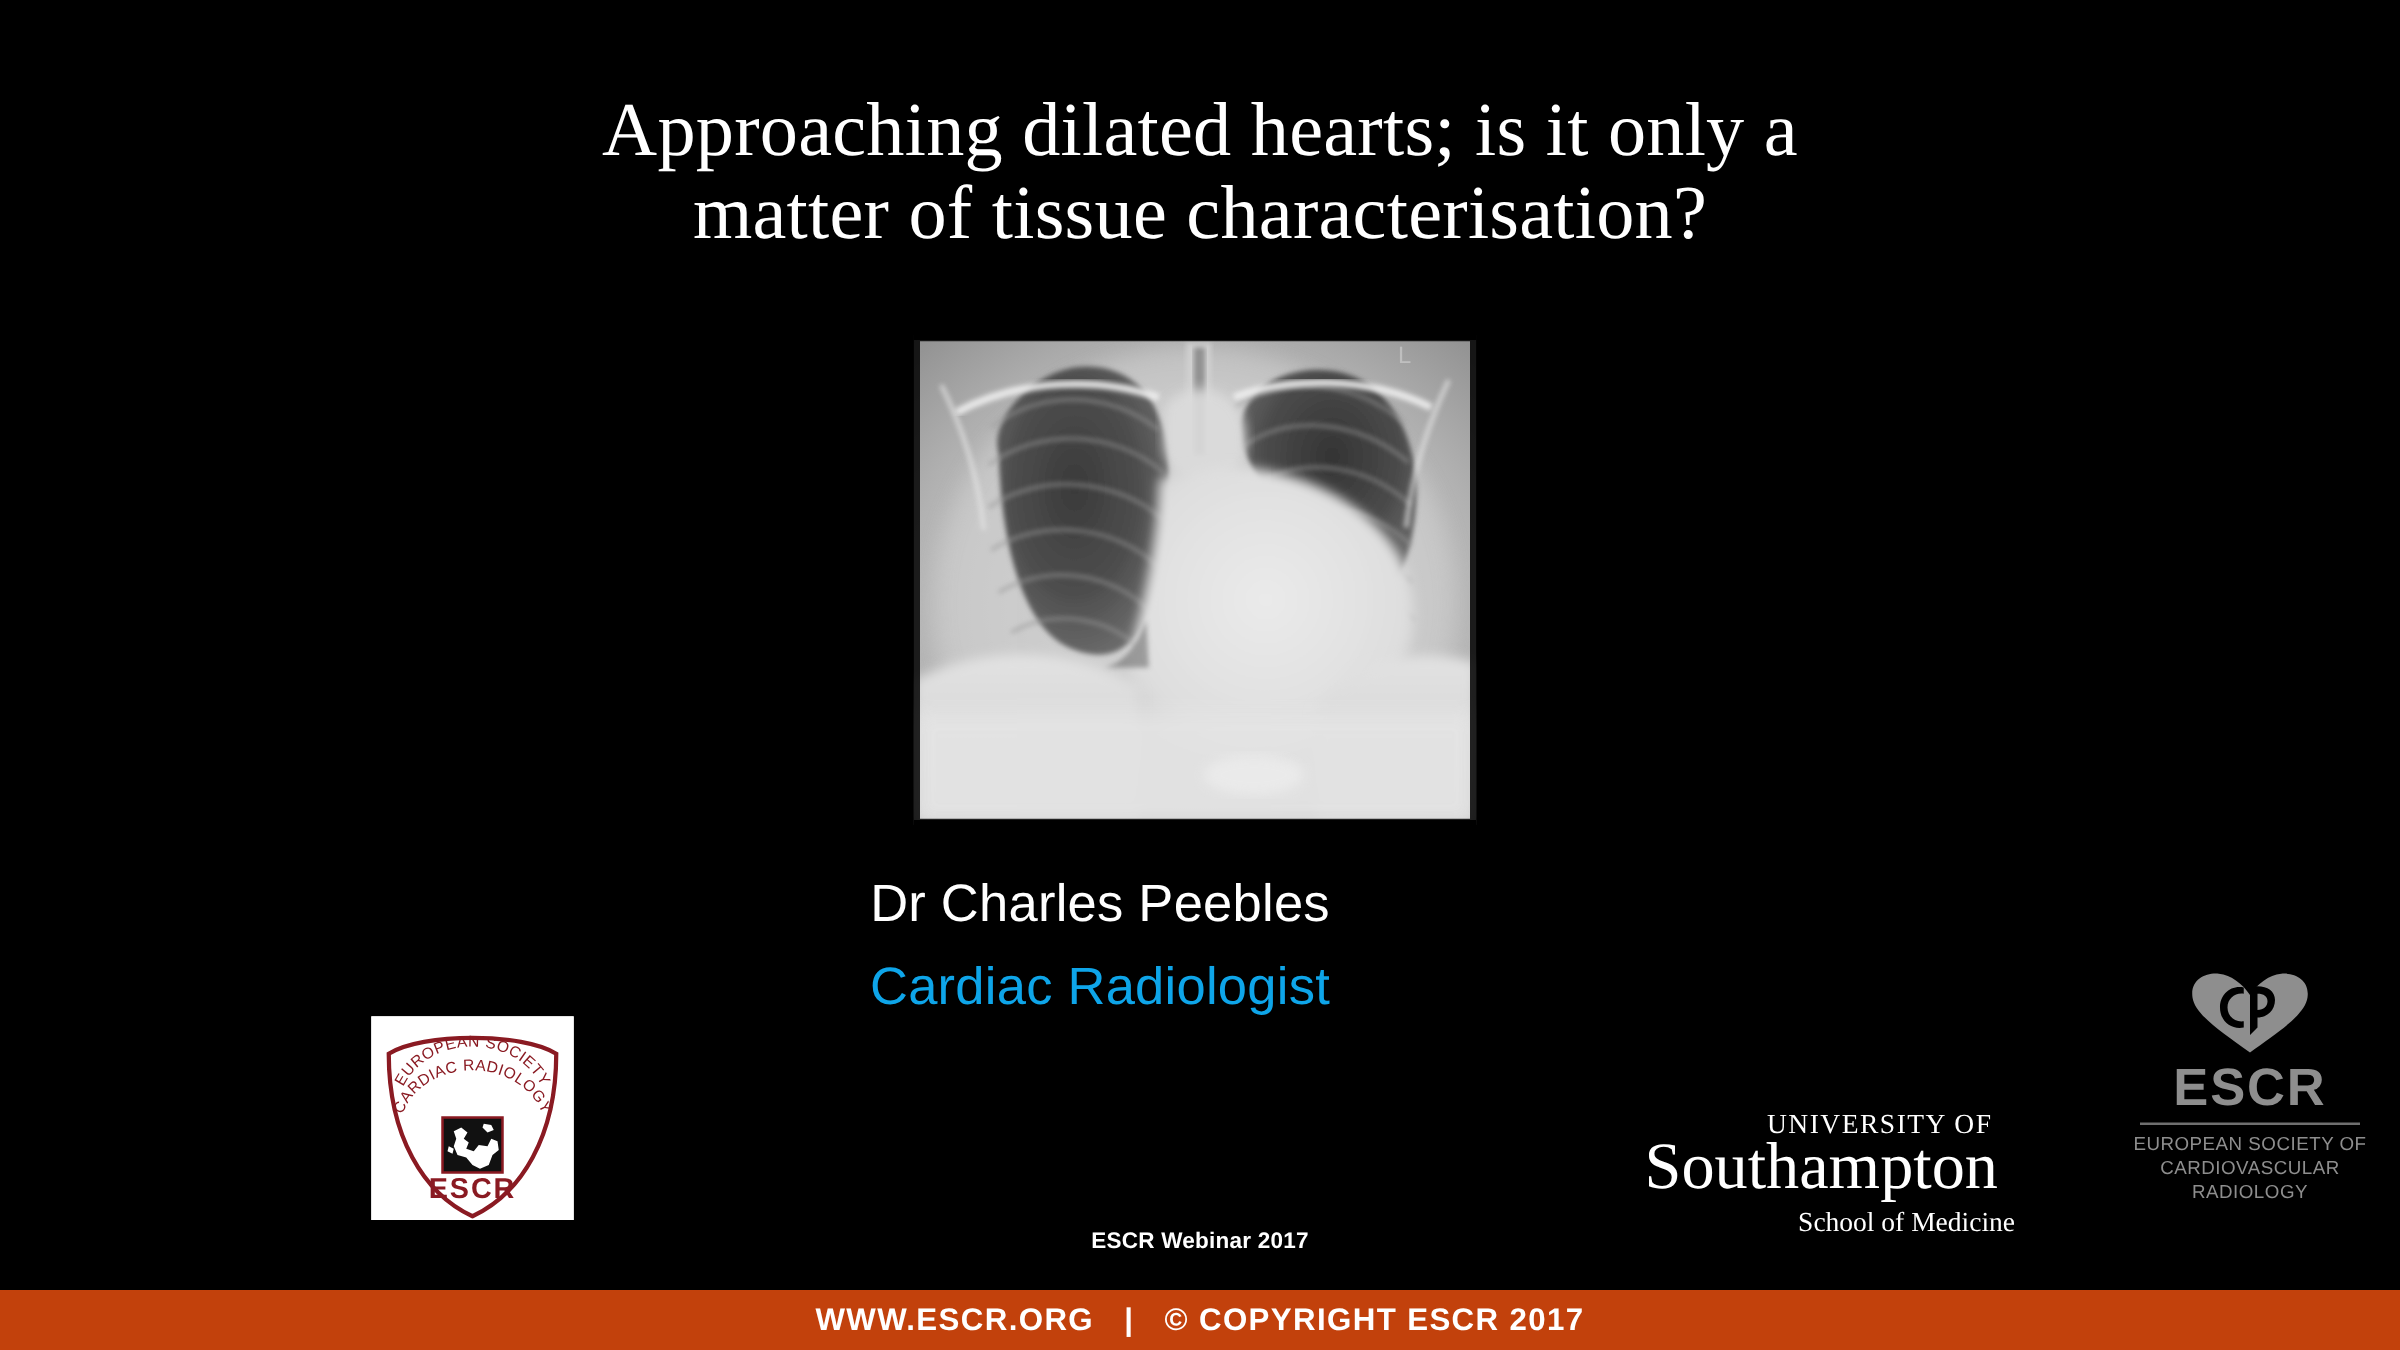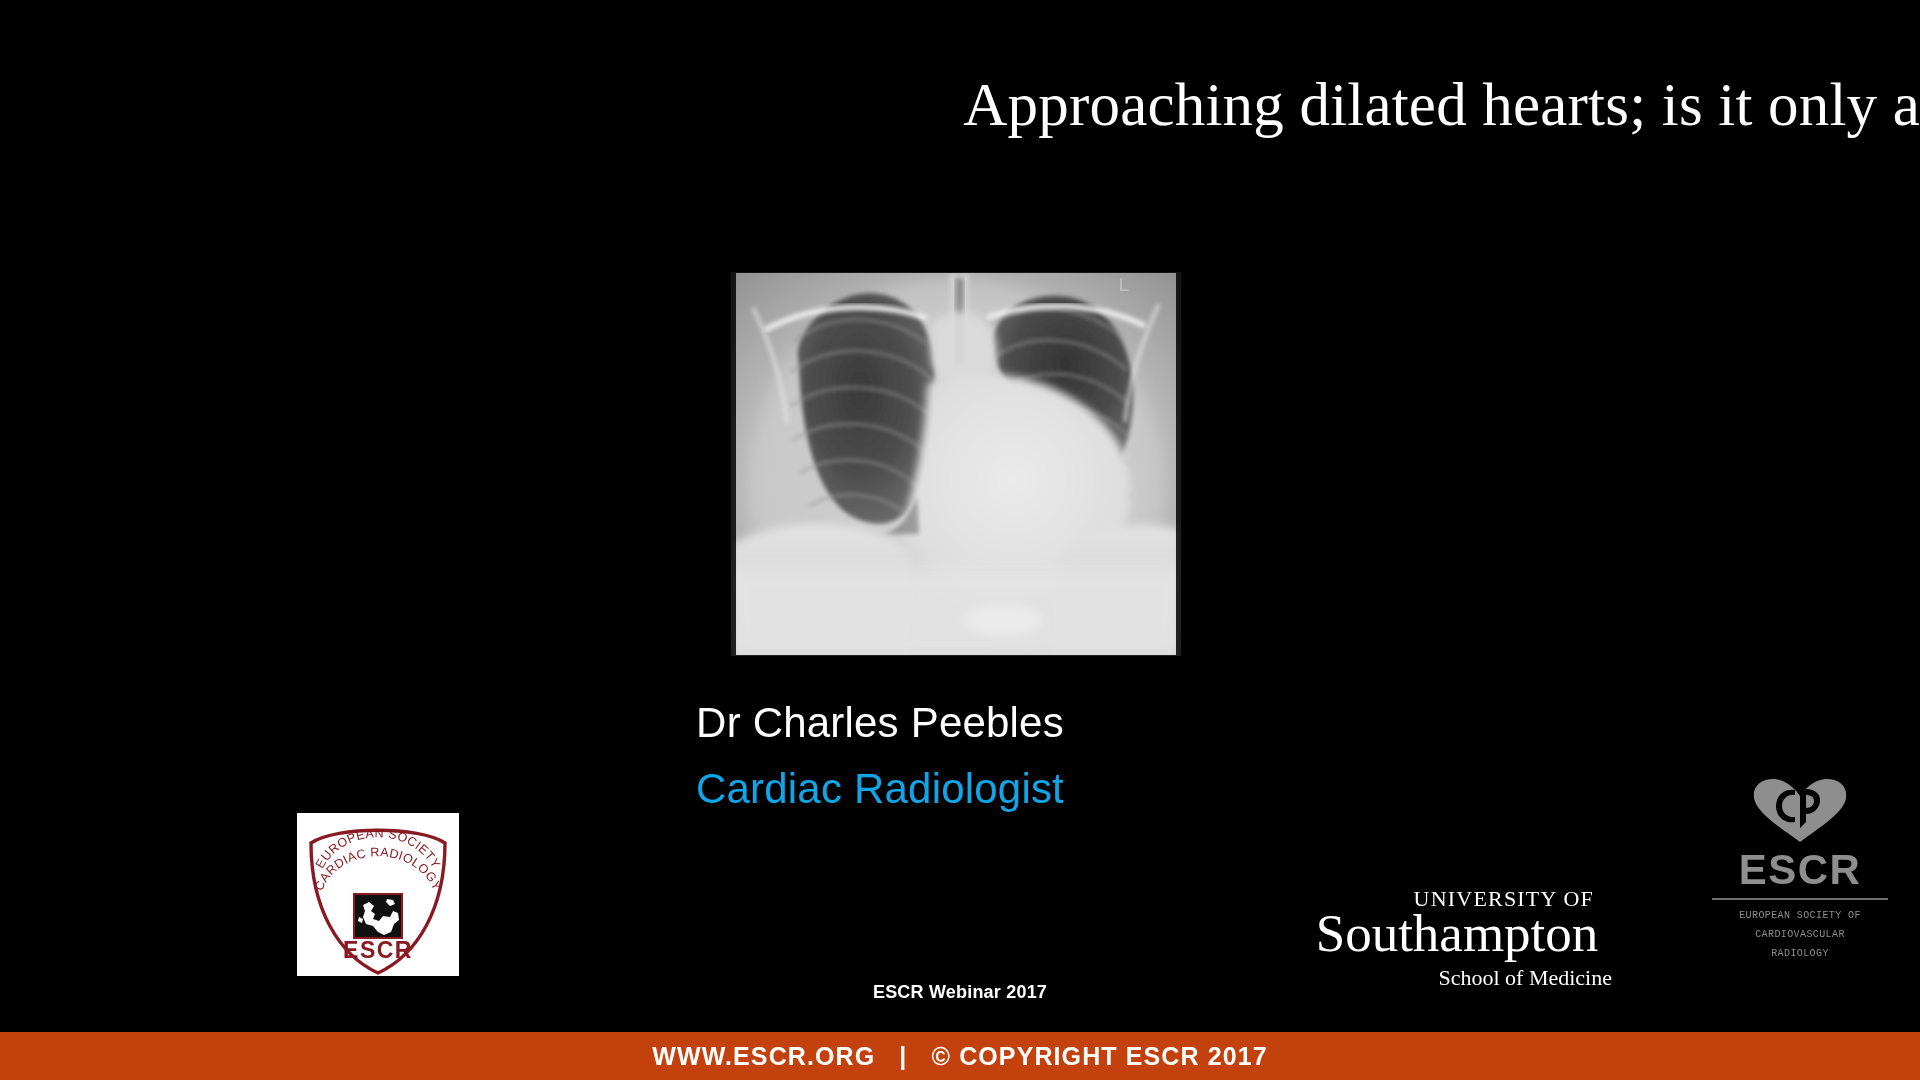--- a/index.html
+++ b/index.html
@@ -22,21 +22,21 @@
     inset: 0;
     background: #000000;
   }
 
   
   .title-block {
     position: absolute;
     top: 72px;
     left: 0;
     width: 1920px;
-    text-align: right;
+    text-align: center;
   }
   .title-line {
     font-family: "Liberation Serif", "DejaVu Serif", serif;
     font-size: 61px;
     line-height: 66px;
     color: #ffffff;
     letter-spacing: 0.2px;
     white-space: nowrap;
   }
 
@@ -163,22 +163,22 @@
     line-height: 44px;
     margin-top: 4px;
   }
   .escr-rule {
     width: 176px;
     height: 2px;
     background: #6f6f6f;
     margin: 6px auto 6px auto;
   }
   .escr-sub {
-    font-family: Liberation Mono, monospace;
-    font-size: 10px;
+    font-family: Liberation Sans, sans-serif;
+    font-size: 15px;
     line-height: 19px;
     letter-spacing: 0.4px;
     color: #8e8e8e;
   }
 
   
   .footer-bar {
     position: absolute;
     left: 0;
     bottom: 0;
@@ -198,20 +198,21 @@
     white-space: pre;
   }
 </style>
 </head>
 <body>
 
 <div class="slide">
 
   <div class="title-block">
     <div class="title-line">Approaching dilated hearts; is it only a</div>
+    <div class="title-line">matter of tissue characterisation?</div>
   </div>
 
   <div class="xray-wrap">
     <svg class="xray-svg" viewBox="0 0 450 392" preserveAspectRatio="none">
       <defs>
         <radialGradient id="softTissue" cx="50%" cy="55%" r="75%">
           <stop offset="0%" stop-color="#dcdcdc"></stop>
           <stop offset="55%" stop-color="#c2c2c2"></stop>
           <stop offset="100%" stop-color="#8e8e8e"></stop>
         </radialGradient>

